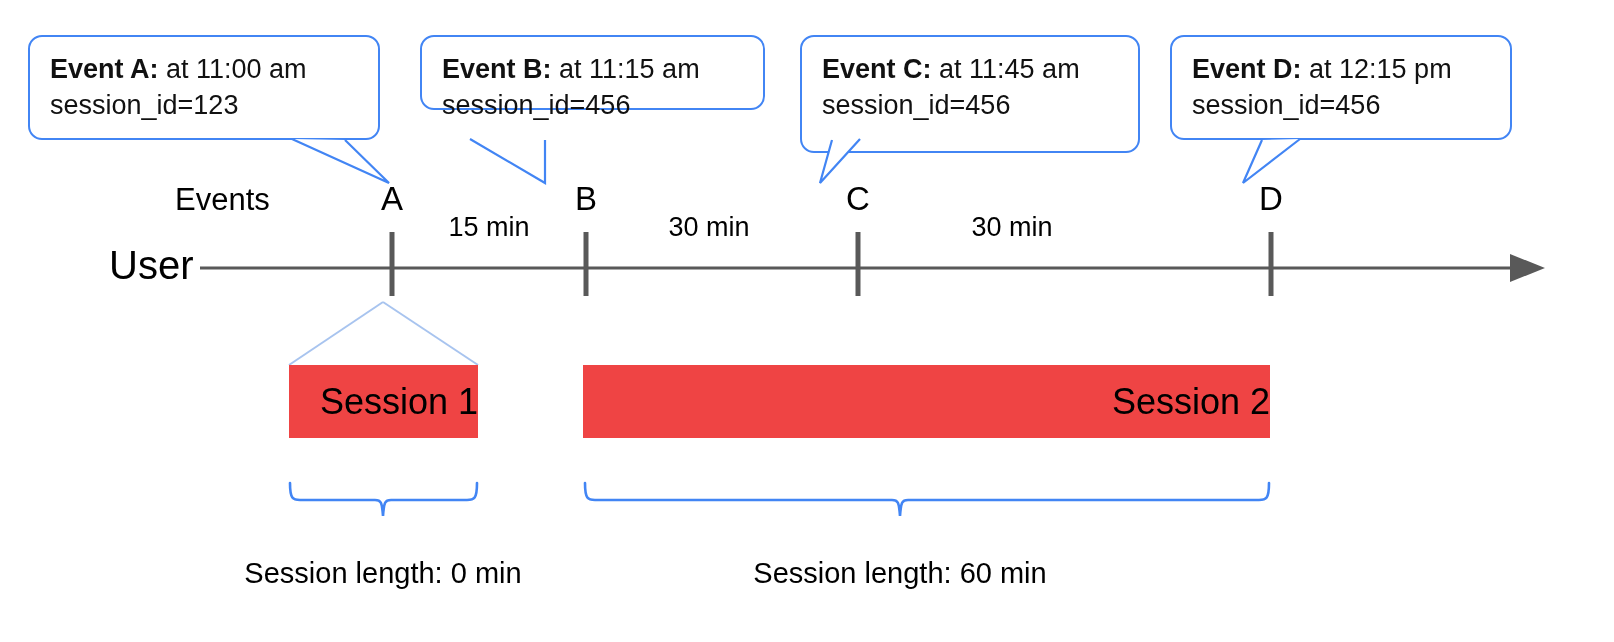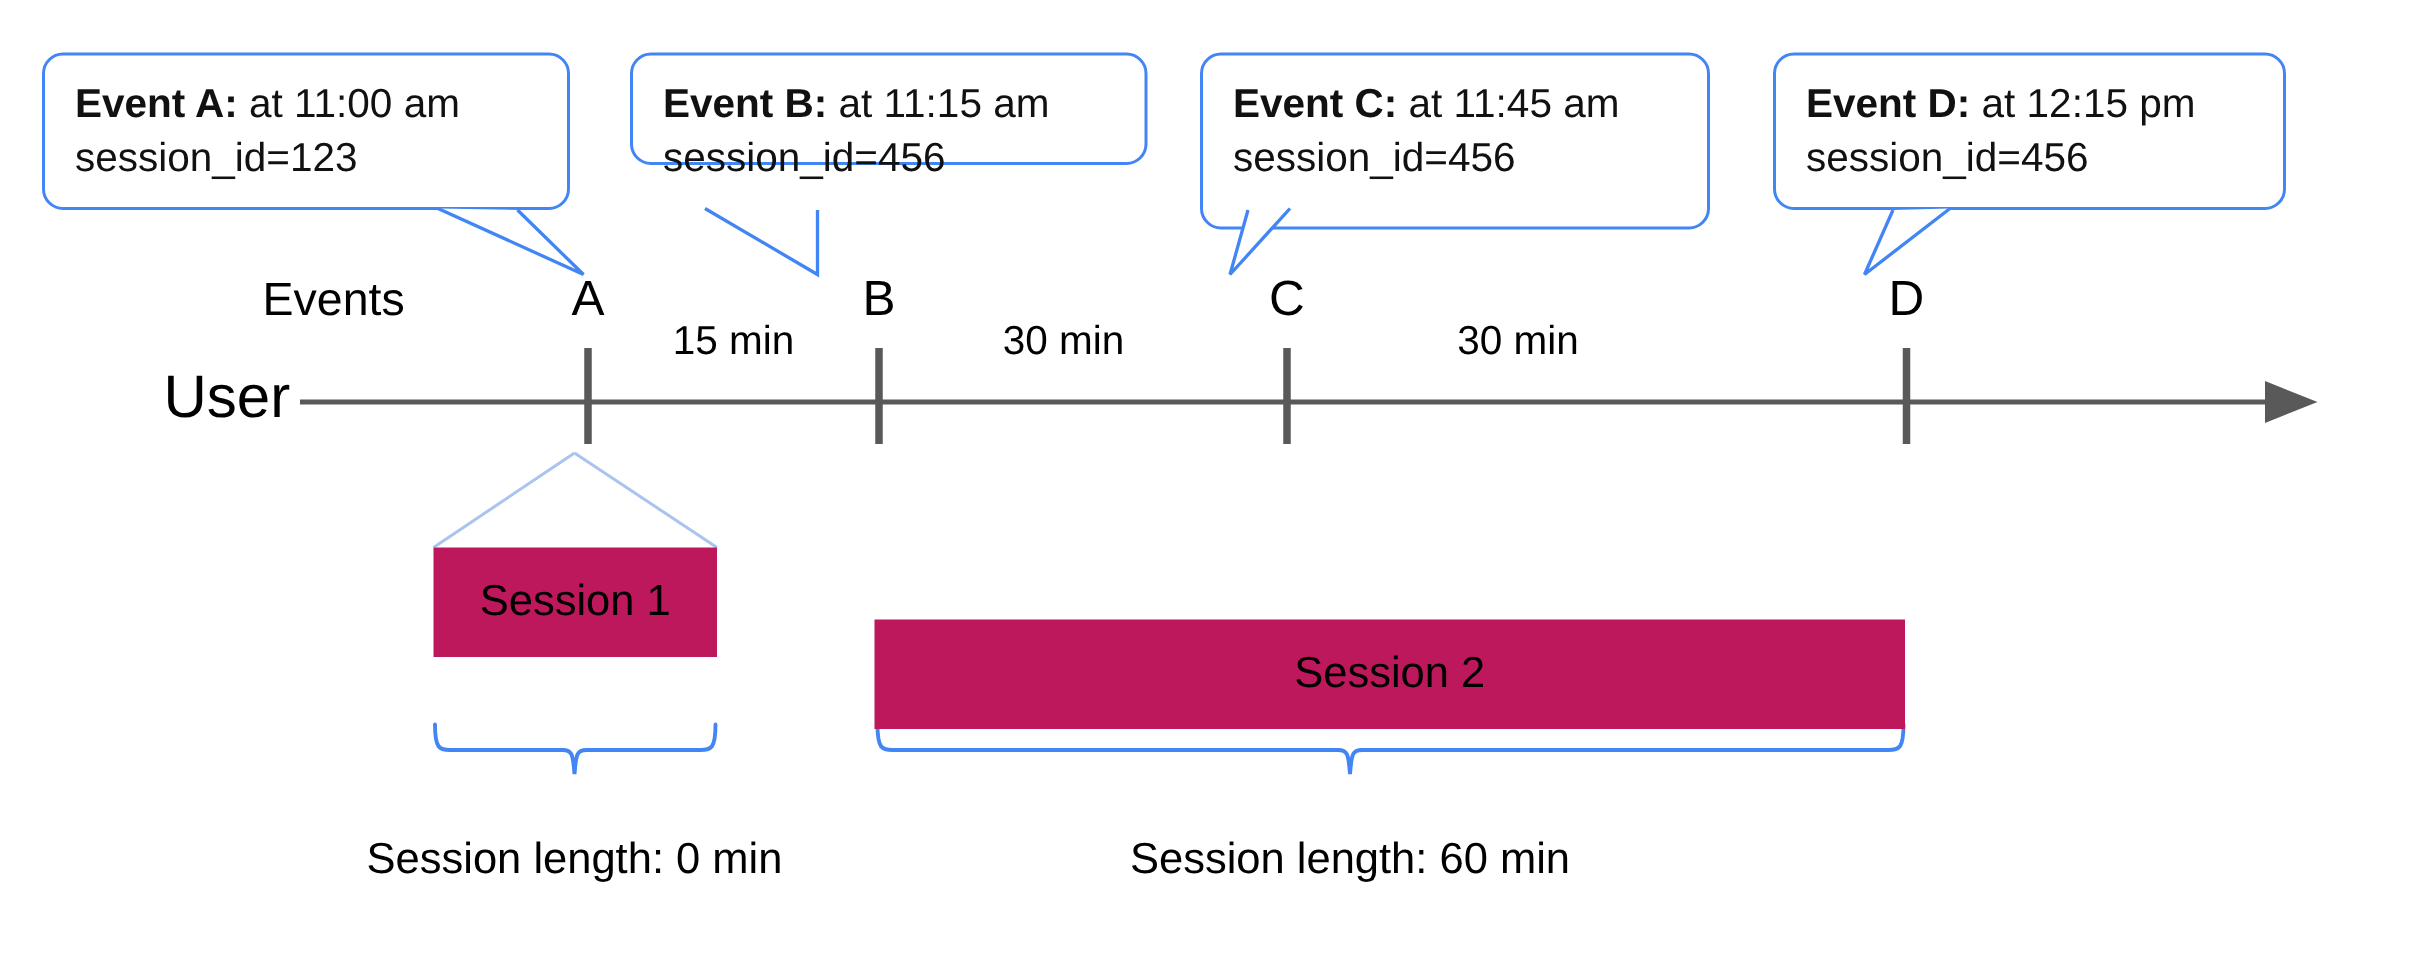--- a/index.html
+++ b/index.html
@@ -77,25 +77,25 @@
   .gap-label {
     position: absolute;
     font-size: 27px;
     color: #000000;
     white-space: nowrap;
     transform: translateX(-50%);
   }
   
   .session-bar {
     position: absolute;
-    background: #be185d;
+    background: #ef4444;
     display: flex;
     align-items: center;
-    justify-content: center;
-    font-size: 29px;
+    justify-content: flex-end;
+    font-size: 36px;
     color: #000000;
     z-index: 4;
   }
   
   .session-length {
     position: absolute;
     font-size: 29px;
     color: #000000;
     white-space: nowrap;
     text-align: center;
@@ -115,21 +115,21 @@
   <div class="callout" style="left:420px; top:35px; width:345px; height:75px;">
     <span class="callout-line"><span class="ev-name">Event B:</span><span> at 11:15 am</span></span>
     <span class="callout-line">session_id=456</span>
   </div>
 
   <div class="callout" style="left:800px; top:35px; width:340px; height:118px;">
     <span class="callout-line"><span class="ev-name">Event C:</span><span> at 11:45 am</span></span>
     <span class="callout-line">session_id=456</span>
   </div>
 
-  <div class="callout" style="left:1170px; top:35px; width:342px; height:105px;margin-left:12px;">
+  <div class="callout" style="left:1170px; top:35px; width:342px; height:105px;">
     <span class="callout-line"><span class="ev-name">Event D:</span><span> at 12:15 pm</span></span>
     <span class="callout-line">session_id=456</span>
   </div>
 
   <svg id="tails" viewBox="0 0 1614 642">
 
     <path d="M 292,139 L 389,183 L 345,140" fill="#ffffff" stroke="#4285f4" stroke-width="2.2" stroke-linejoin="miter"></path>
 
     <path d="M 470,139 L 545,183 L 545,140" fill="#ffffff" stroke="#4285f4" stroke-width="2.2" stroke-linejoin="miter"></path>
 
@@ -162,21 +162,21 @@
   </svg>
 
   <svg id="leaders" viewBox="0 0 1614 642">
     <line x1="383" y1="302" x2="289" y2="365" stroke="#a8c4ef" stroke-width="2"></line>
     <line x1="383" y1="302" x2="478" y2="365" stroke="#a8c4ef" stroke-width="2"></line>
   </svg>
 
   <div class="session-bar" style="left:289px; top:365px; width:189px; height:73px;">
     <span>Session 1</span>
   </div>
-  <div class="session-bar" style="left:583px; top:365px; width:687px; height:73px;margin-top:48px;">
+  <div class="session-bar" style="left:583px; top:365px; width:687px; height:73px;">
     <span>Session 2</span>
   </div>
 
   <svg id="braces" viewBox="0 0 1614 642">
 
     <path d="M 290,483
              C 290,499 293,500 300,500
              L 375,500
              C 381,500 382,502 383,516
              C 384,502 385,500 391,500

